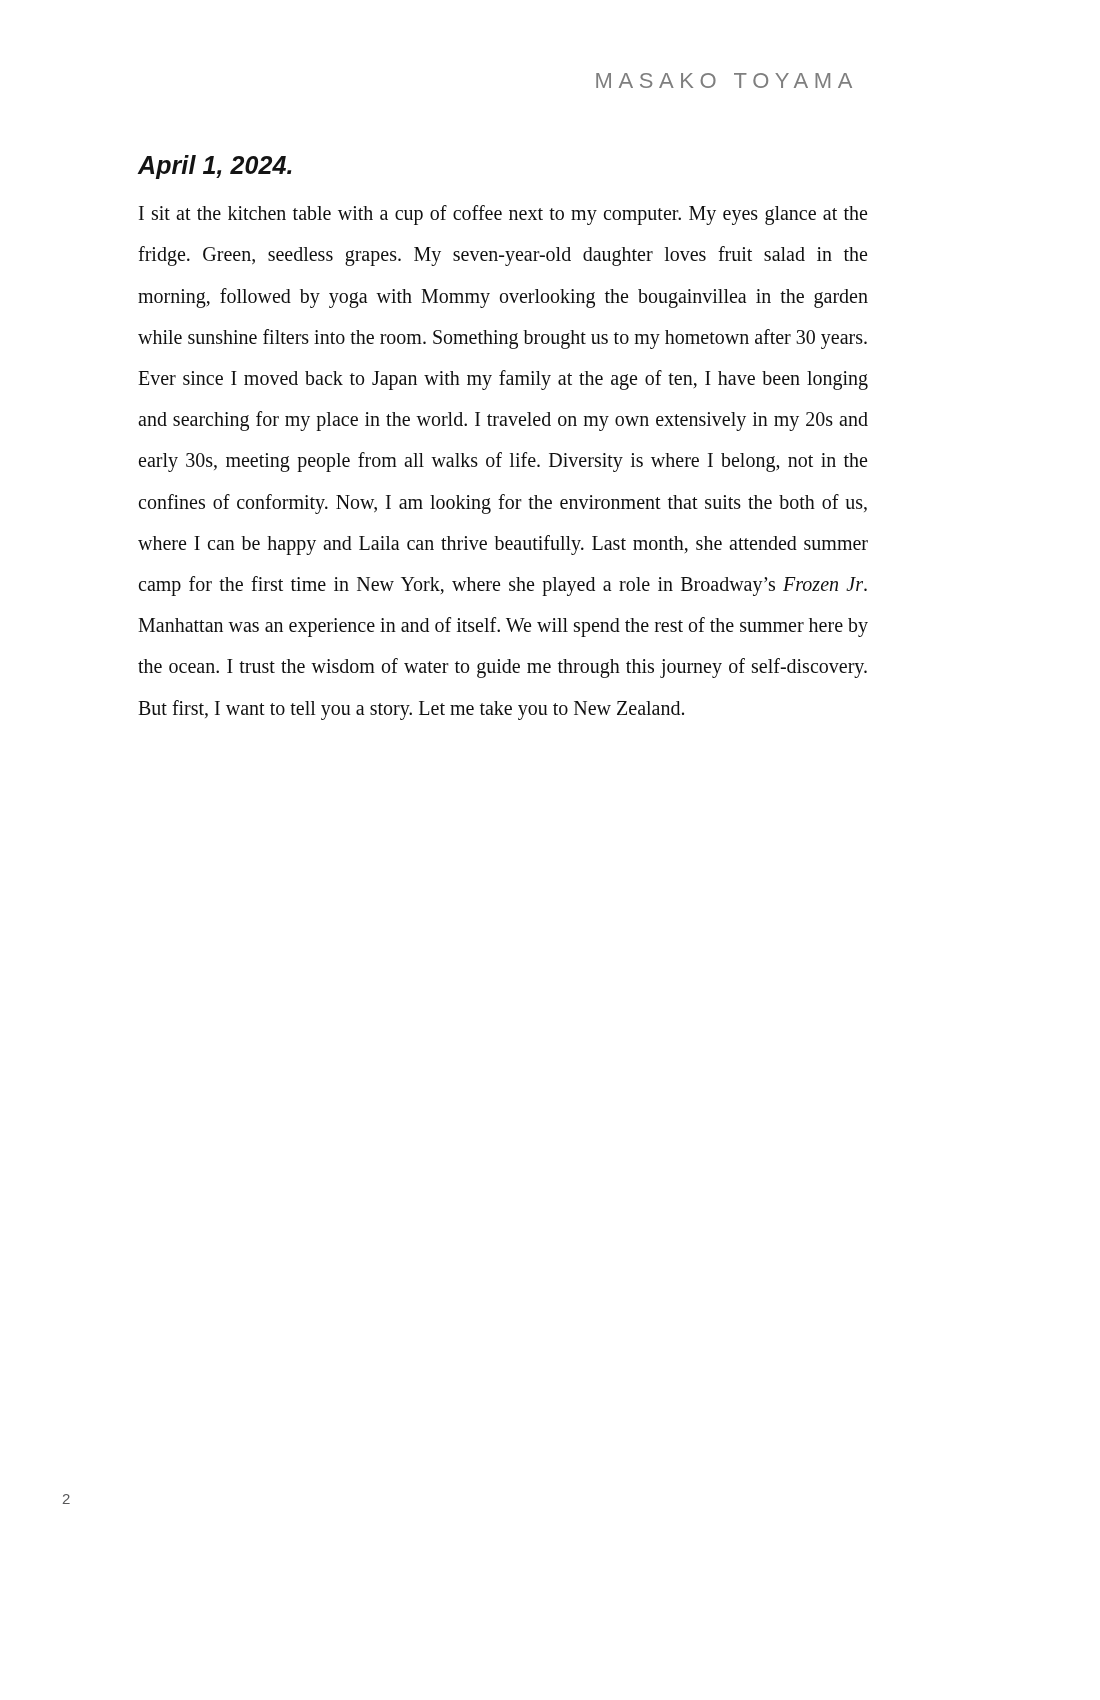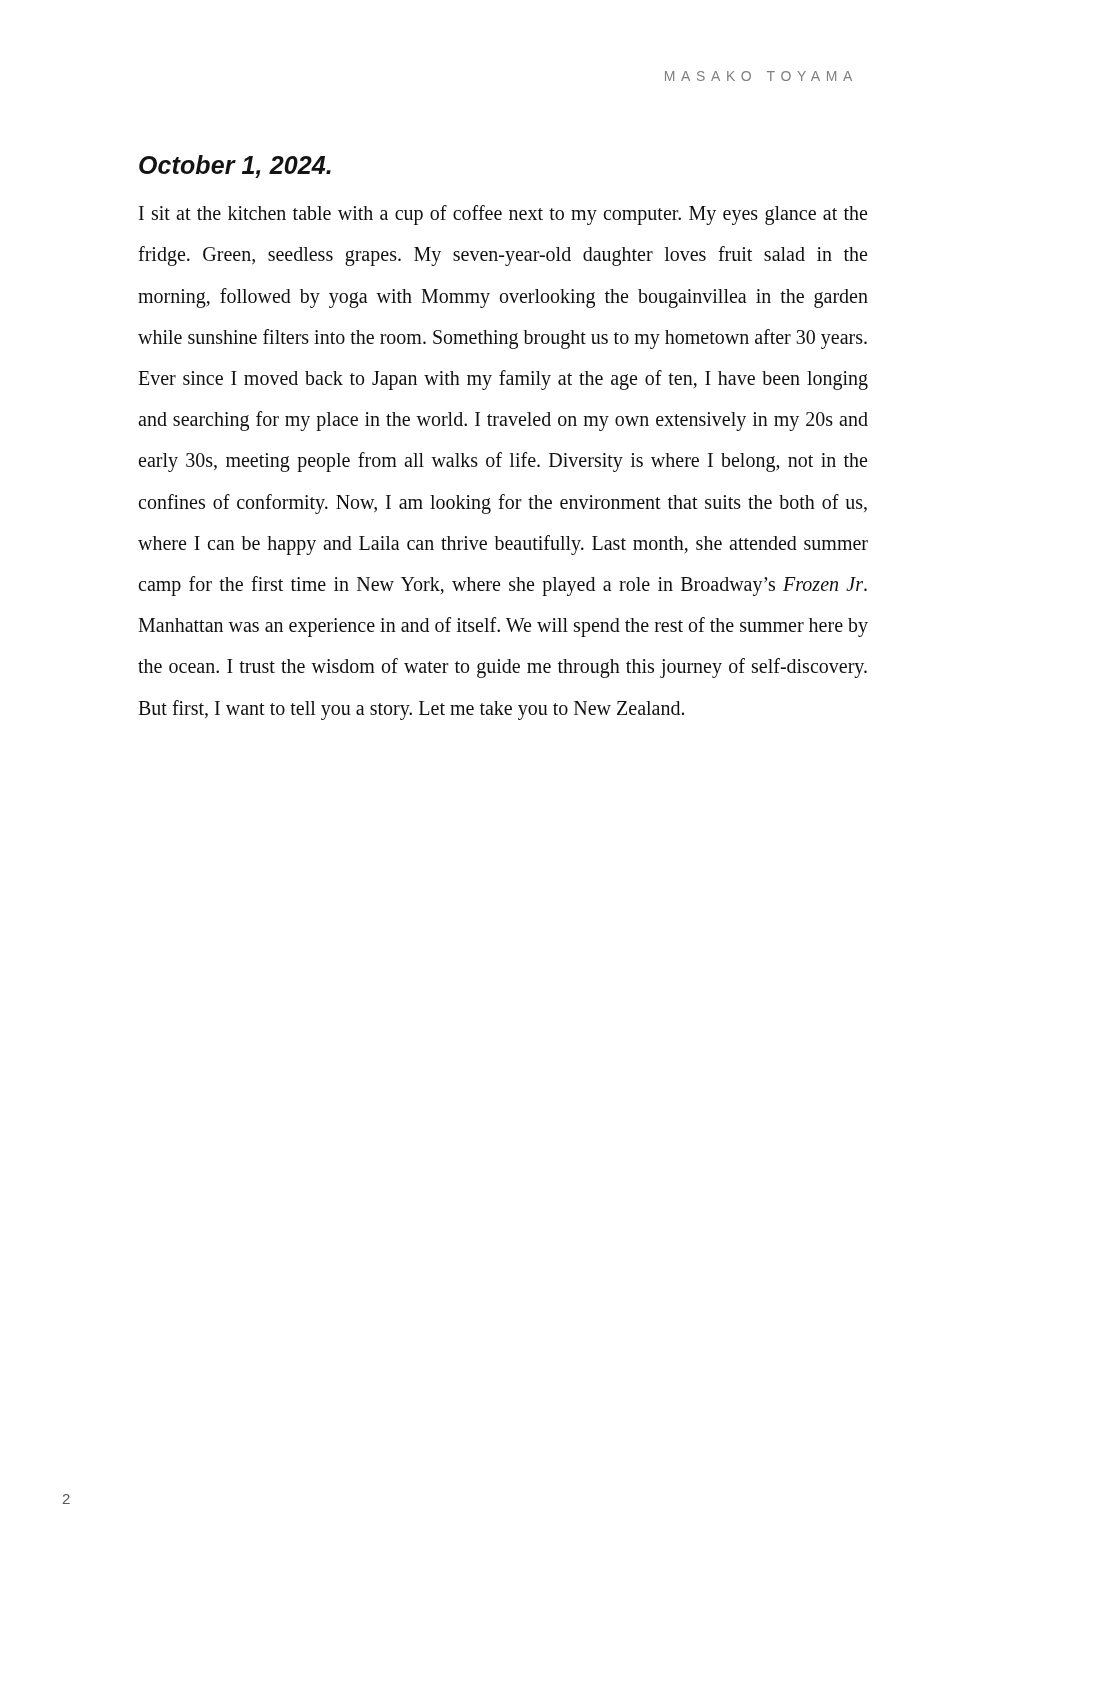--- a/index.html
+++ b/index.html
@@ -17,21 +17,21 @@
   }
 
   
   .running-header {
     position: absolute;
     top: 68px;
     left: 0;
     right: 242px;
     text-align: right;
     font-family: "Liberation Sans", sans-serif;
-    font-size: 14px;
+    font-size: 22px;
     font-weight: 400;
     letter-spacing: 5.6px;
     color: #7f7f7f;
     white-space: nowrap;
   }
 
   
   .content {
     position: absolute;
     left: 138px;
@@ -79,21 +79,21 @@
 </style>
 </head>
 <body>
 
 <div class="page">
 
   <div class="running-header">MASAKO TOYAMA</div>
 
   <div class="content">
 
-    <div class="date-heading">October 1, 2024.</div>
+    <div class="date-heading">April 1, 2024.</div>
 
     <p class="body-text"><span>I sit at the kitchen table with a cup of coffee next to my computer. My eyes glance at the fridge. Green, seedless grapes. My seven-year-old daughter loves fruit salad in the morning, followed by yoga with Mommy overlooking the bougainvillea in the garden while sunshine filters into the room. Something brought us to my hometown after 30 years. Ever since I moved back to Japan with my family at the age of ten, I have been longing and searching for my place in the world. I traveled on my own extensively in my 20s and early 30s, meeting people from all walks of life. Diversity is where I belong, not in the confines of conformity. Now, I am looking for the environment that suits the both of us, where I can be happy and Laila can thrive beautifully. Last month, she attended summer camp for the first time in New York, where she played a role in Broadway’s </span><em>Frozen Jr</em><span>. Manhattan was an experience in and of itself. We will spend the rest of the summer here by the ocean. I trust the wisdom of water to guide me through this journey of self-discovery. But first, I want to tell you a story. Let me take you to New Zealand.</span></p>
 
   </div>
 
   <div class="page-number">2</div>
 
 </div>
 
 </body></html>

